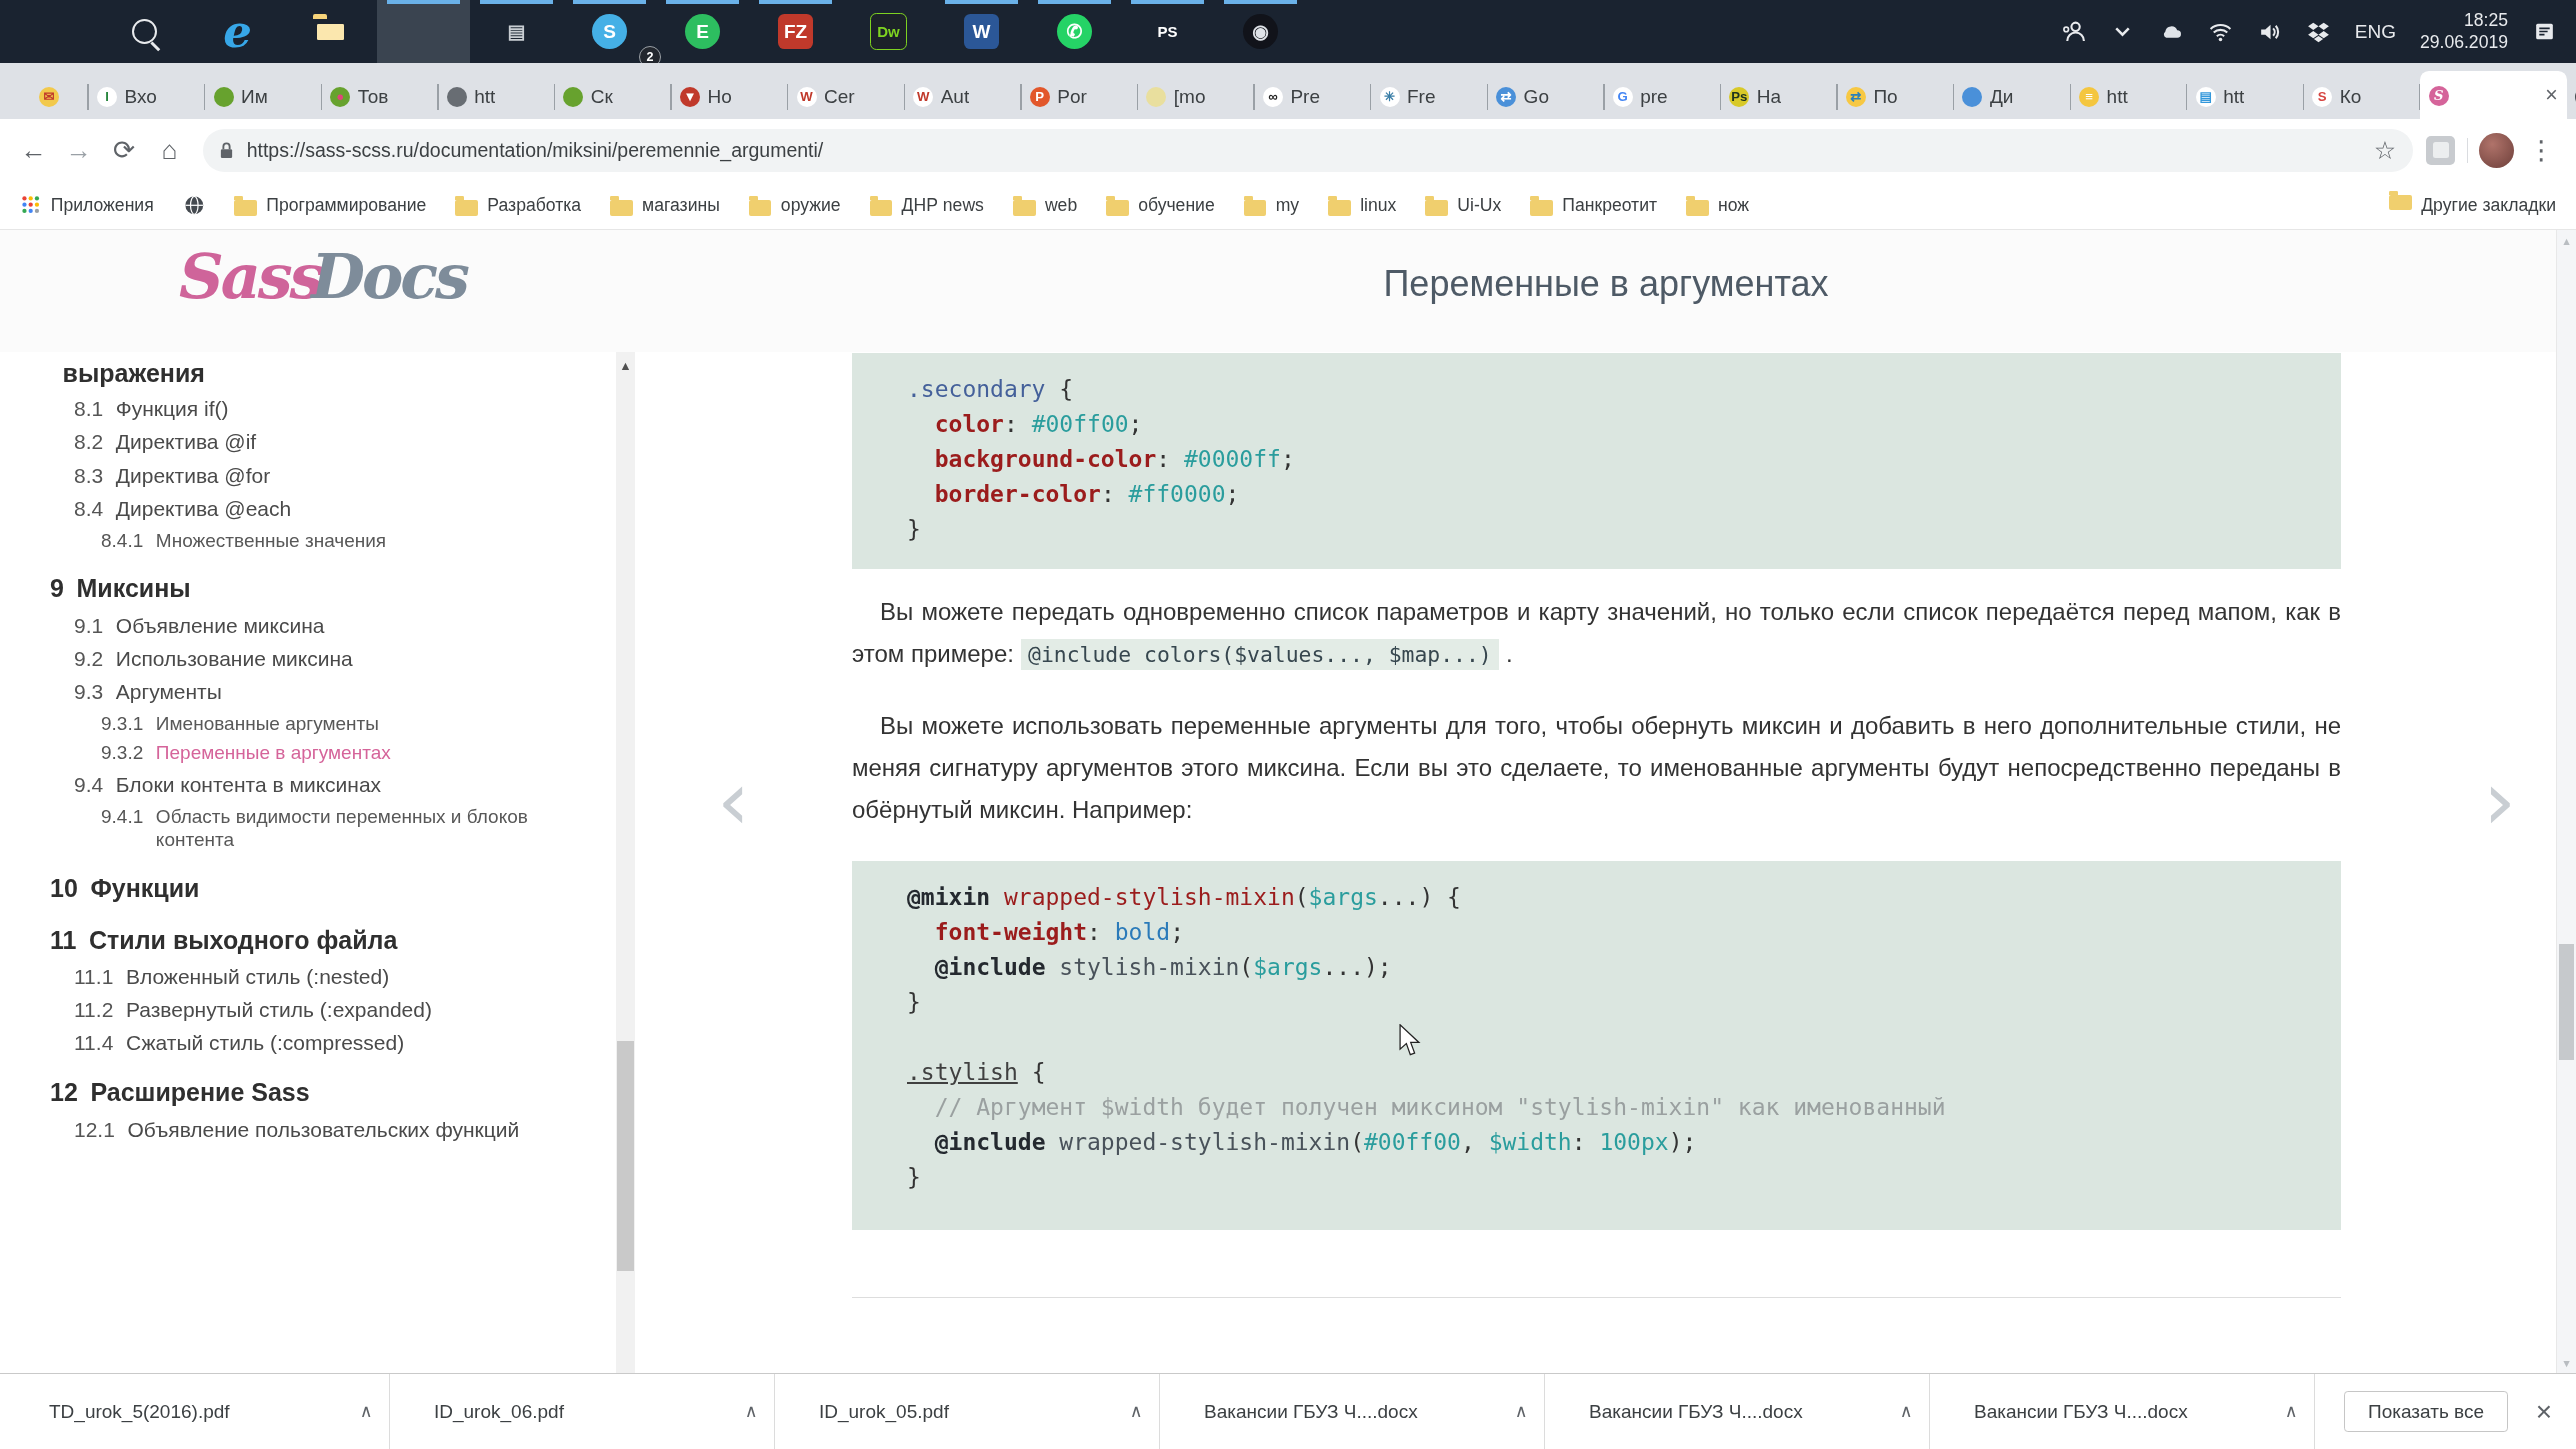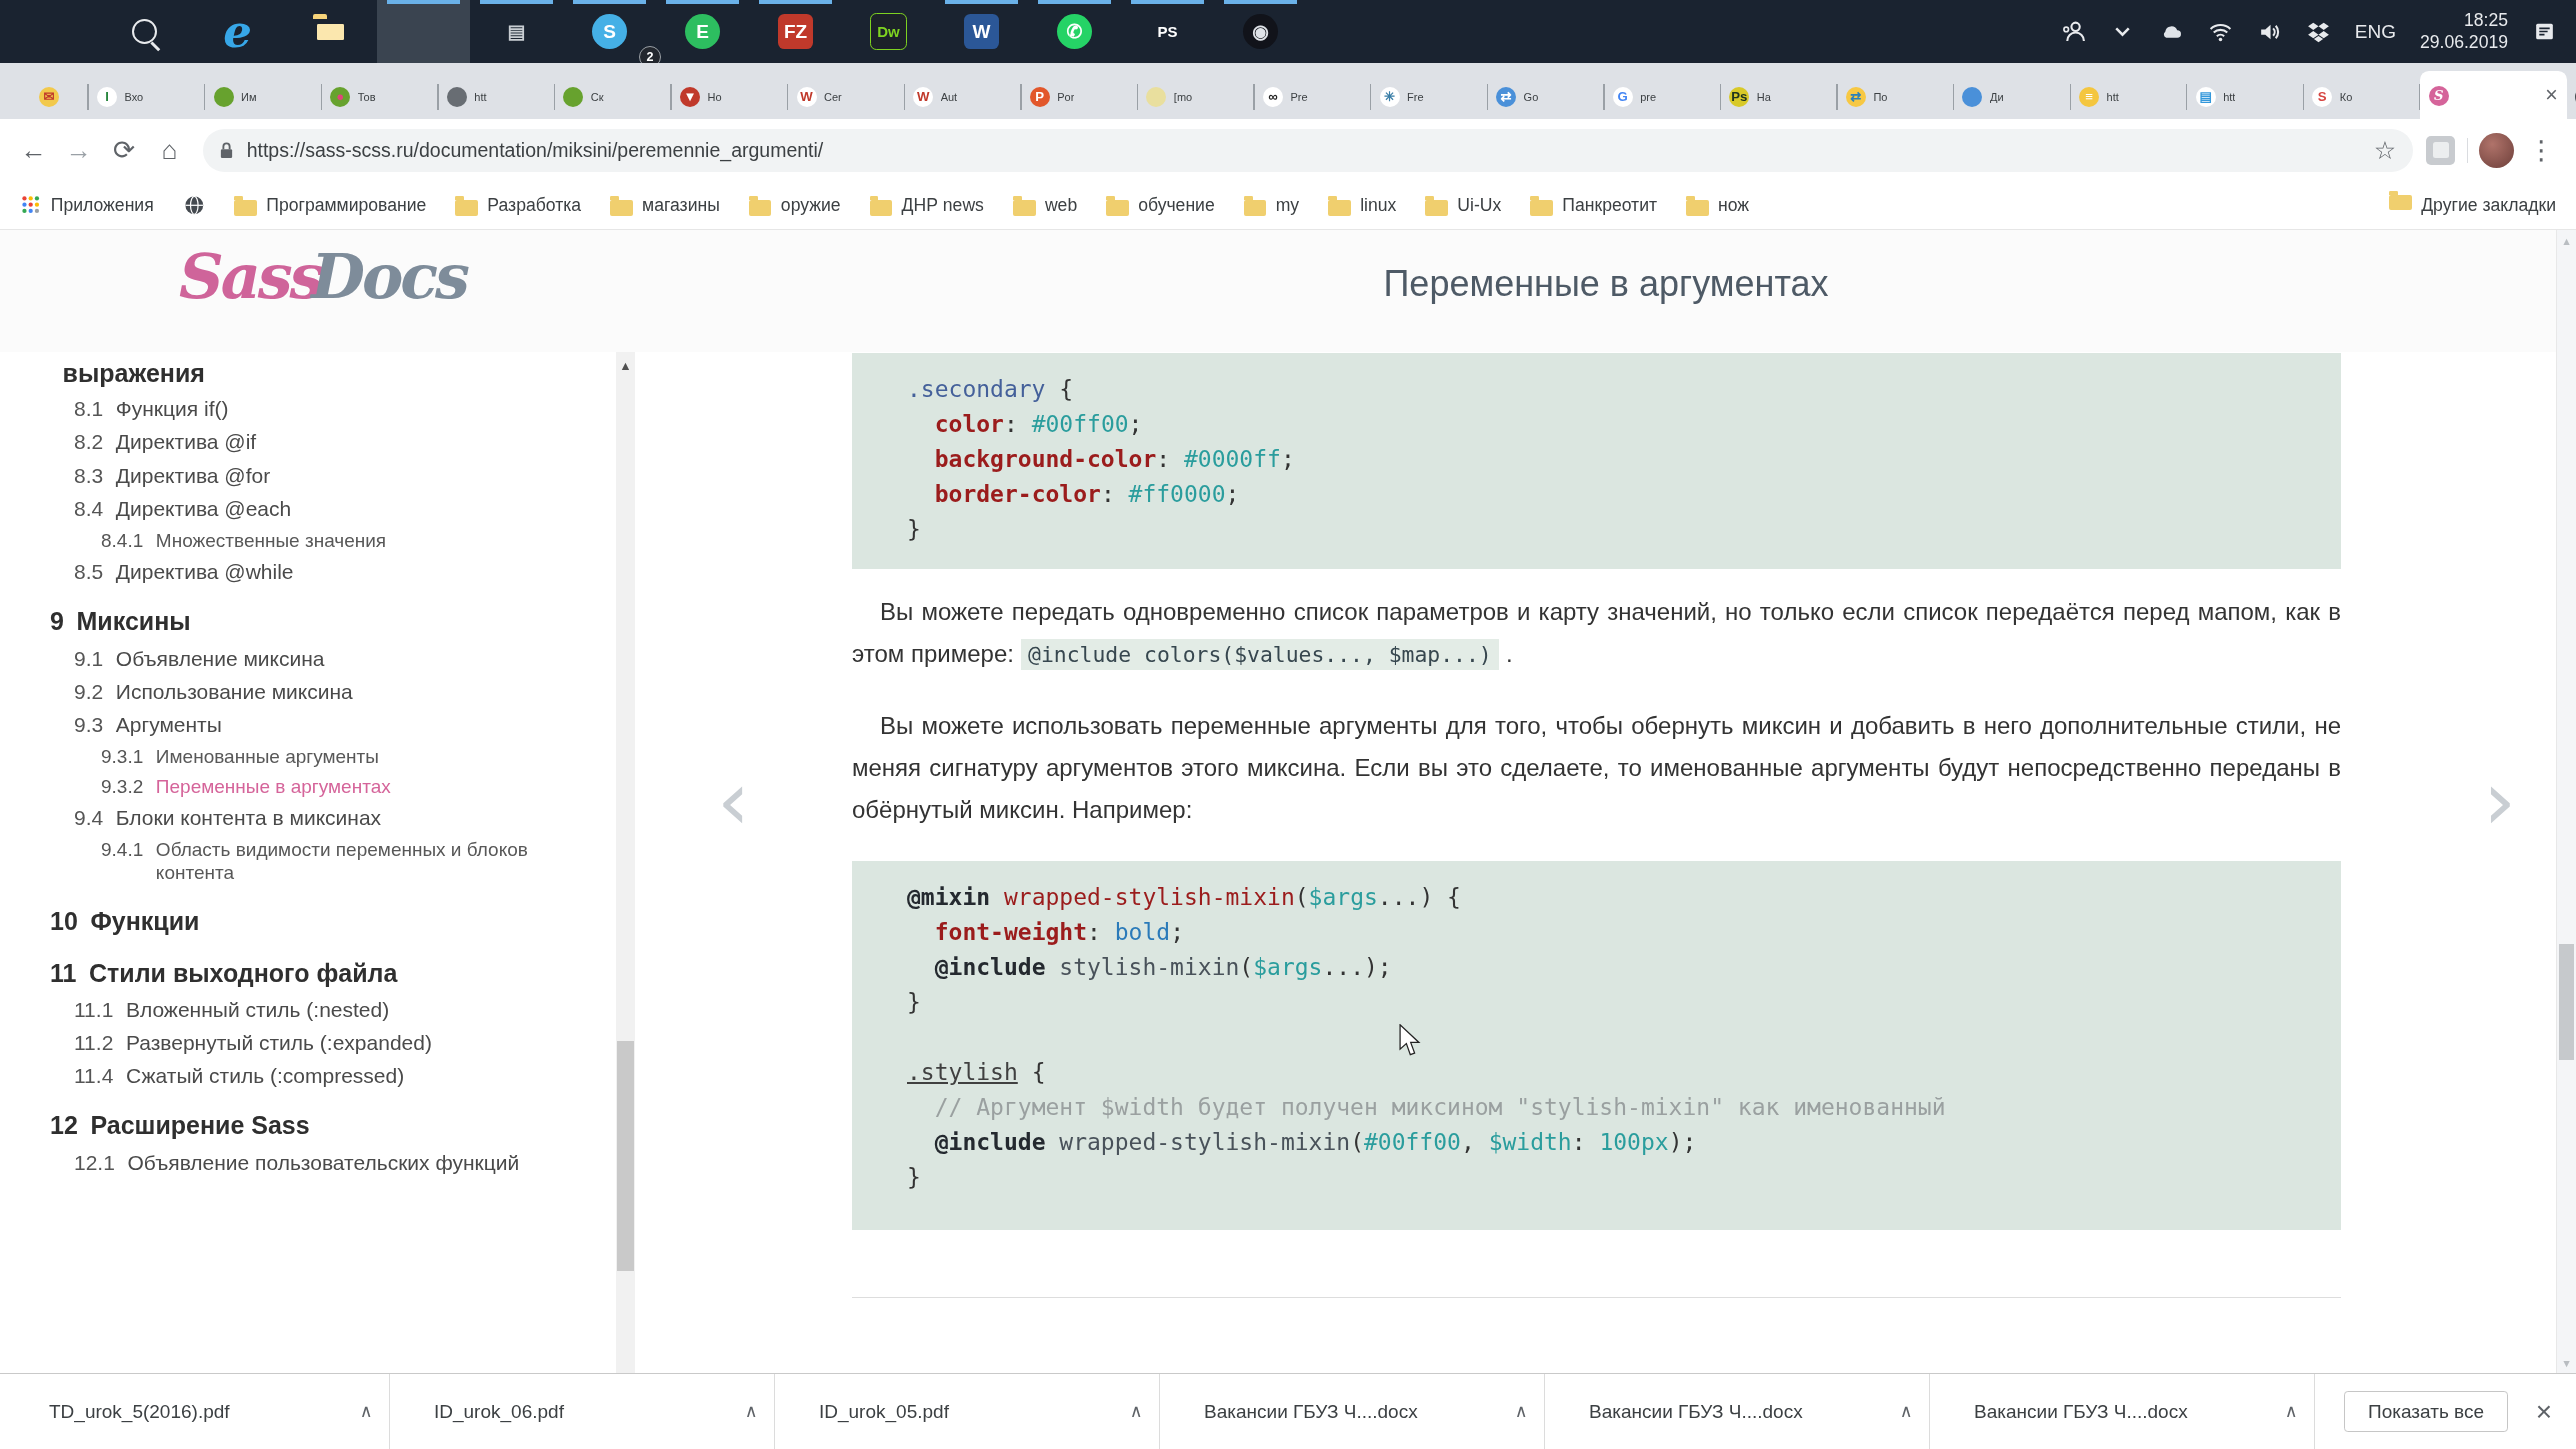--- a/index.html
+++ b/index.html
@@ -38,21 +38,21 @@
   
   .tabstrip{position:absolute;top:63px;left:0;right:0;height:57px;background:#dee1e6;display:flex;align-items:flex-end;padding-left:17.6px;}
   .tab{height:47px;display:flex;align-items:center;gap:7.5px;padding:0 8.8px;position:relative;flex:none;min-width:0;}
   .tab::after{content:"";position:absolute;right:-0.6px;top:11.3px;bottom:10px;width:1.3px;background:#9aa0a6;}
   .tab.pinned{width:53px;justify-content:center;}
   .tab.regular{width:99px;}
   .tab.active{width:129px;height:49px;background:#fff;border-radius:8.8px 8.8px 0 0;}
   .tab.active::after{display:none;}
   .tab-icon{width:20px;height:20px;border-radius:50%;display:flex;align-items:center;justify-content:center;
             font-size:13.2px;font-weight:bold;flex:none;line-height:1;}
-  .tab-label{font-size:11px;color:#3c4043;white-space:nowrap;overflow:hidden;}
+  .tab-label{font-size:19px;color:#3c4043;white-space:nowrap;overflow:hidden;}
   .tab-close{margin-left:auto;font-size:21.4px;color:#5f6368;line-height:1;}
 
   
   .toolbar{position:absolute;top:119px;left:0;right:0;height:62px;background:#fff;display:flex;align-items:center;padding:0 14px;gap:6.3px;}
   .nav-btn{width:39px;height:39px;display:flex;align-items:center;justify-content:center;font-size:26.4px;color:#5f6368;flex:none;}
   .nav-btn.dim{color:#9aa0a6;}
   .omnibox{flex:1;height:43px;background:#f1f3f4;border-radius:21.4px;display:flex;align-items:center;padding:0 16.4px;gap:12.6px;margin:0 7.5px;min-width:0;}
   .url{font-size:19.5px;color:#3c4043;white-space:nowrap;overflow:hidden;flex:1;}
   .star{font-size:25px;color:#5f6368;}
   .ext-icon{width:29px;height:29px;border-radius:5px;background:#c8cbcf;position:relative;flex:none;}
@@ -520,24 +520,20 @@
           <div class="toc-row l1">
             <span class="num">8.4</span>
             <span class="lbl">Директива @each</span>
           </div>
 
           <div class="toc-row l2">
             <span class="num">8.4.1</span>
             <span class="lbl">Множественные значения</span>
           </div>
 
-          <div class="toc-row l1">
-            <span class="num">8.5</span>
-            <span class="lbl">Директива @while</span>
-          </div>
 
           <div class="toc-row l0">
             <span class="num">9</span>
             <span class="lbl">Миксины</span>
           </div>
 
           <div class="toc-row l1">
             <span class="num">9.1</span>
             <span class="lbl">Объявление миксина</span>
           </div>

